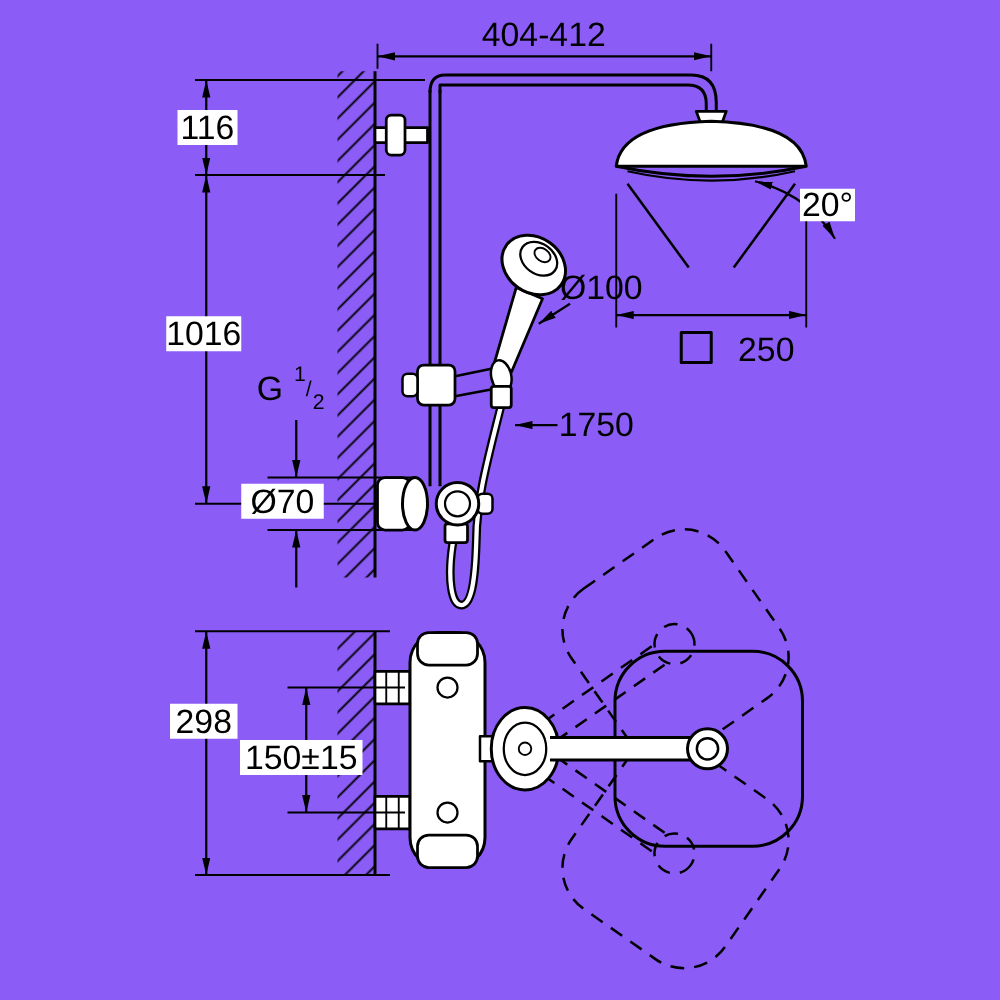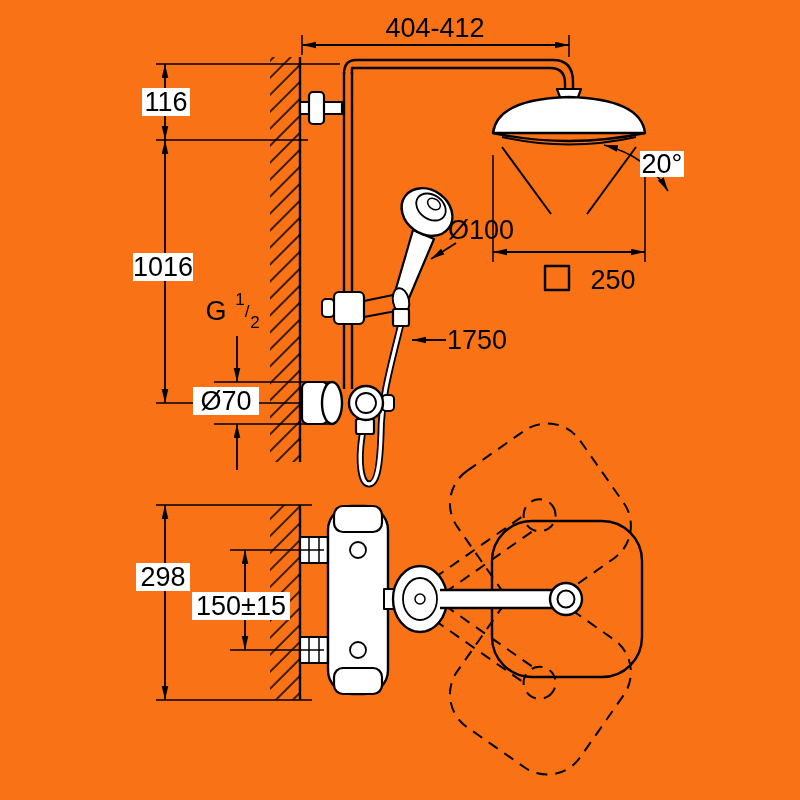--- a/index.html
+++ b/index.html
@@ -1,16 +1,16 @@
 <!DOCTYPE html>
 <html><head>
 <meta charset="utf-8">
 <style>
   html,body{margin:0;padding:0;background:#ffffff;}
-  .stage{width:800px;height:800px;position:relative;background:#f97316;overflow:hidden;}
+  .stage{width:800px;height:800px;position:relative;background:#8b5cf6;overflow:hidden;}
   svg{display:block;}
   text{font-family:"Liberation Sans","DejaVu Sans",sans-serif;font-size:27px;fill:#000;
        text-anchor:middle;dominant-baseline:central;}
   .small{font-size:17px;}
   .s15{stroke:#000;fill:none;stroke-width:1.5;}
   .s18{stroke:#000;fill:none;stroke-width:1.8;}
   .s2{stroke:#000;fill:none;stroke-width:2;}
   .s24{stroke:#000;fill:none;stroke-width:2.4;stroke-linejoin:round;}
   .wf2{fill:#fff;stroke:#000;stroke-width:2;stroke-linejoin:round;}
   .wf18{fill:#fff;stroke:#000;stroke-width:1.8;}

